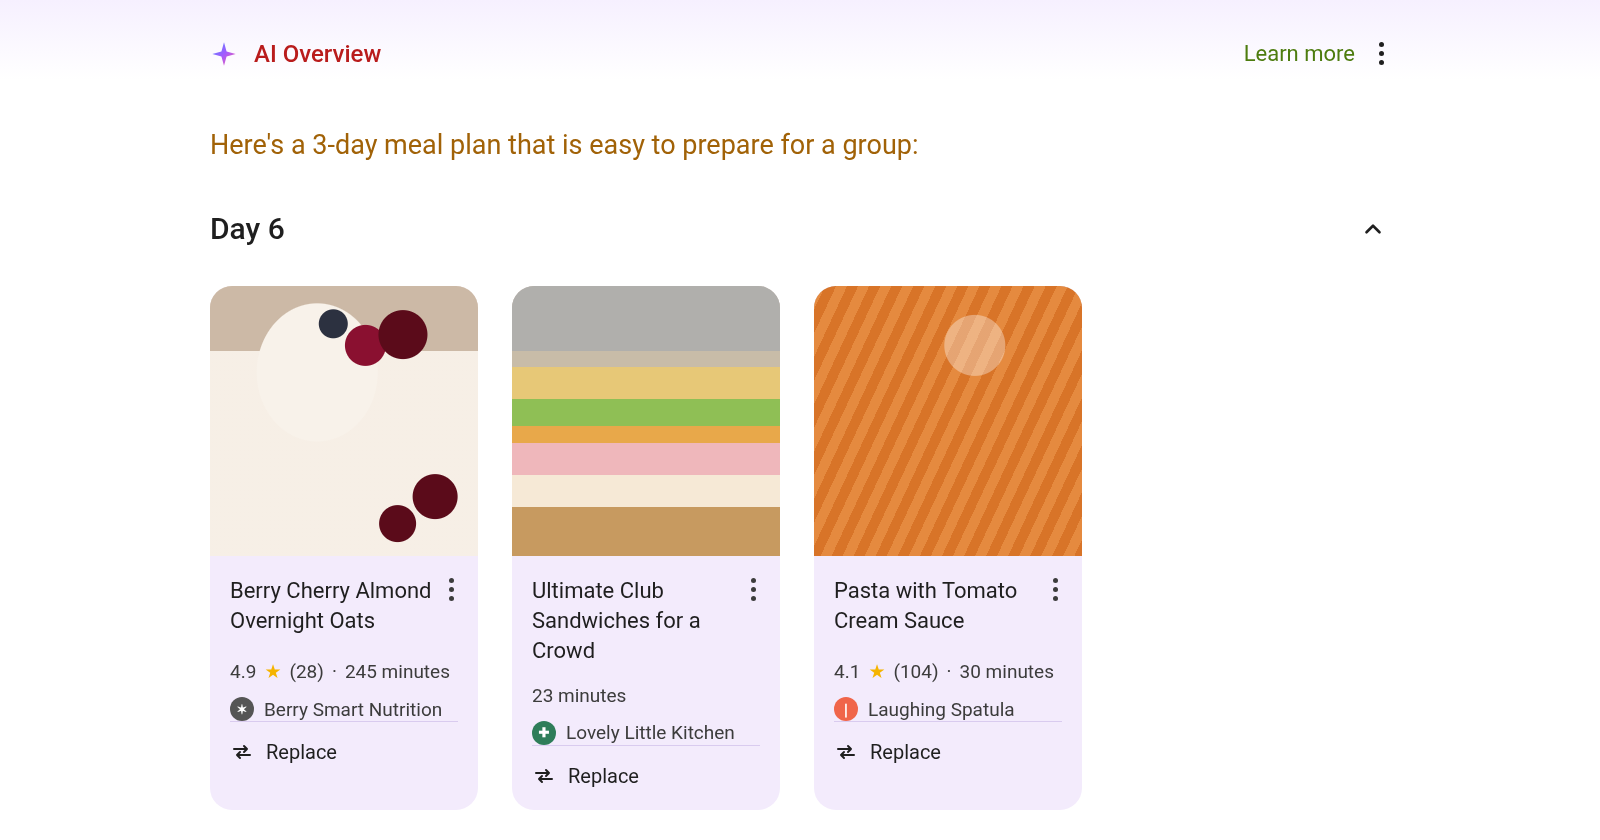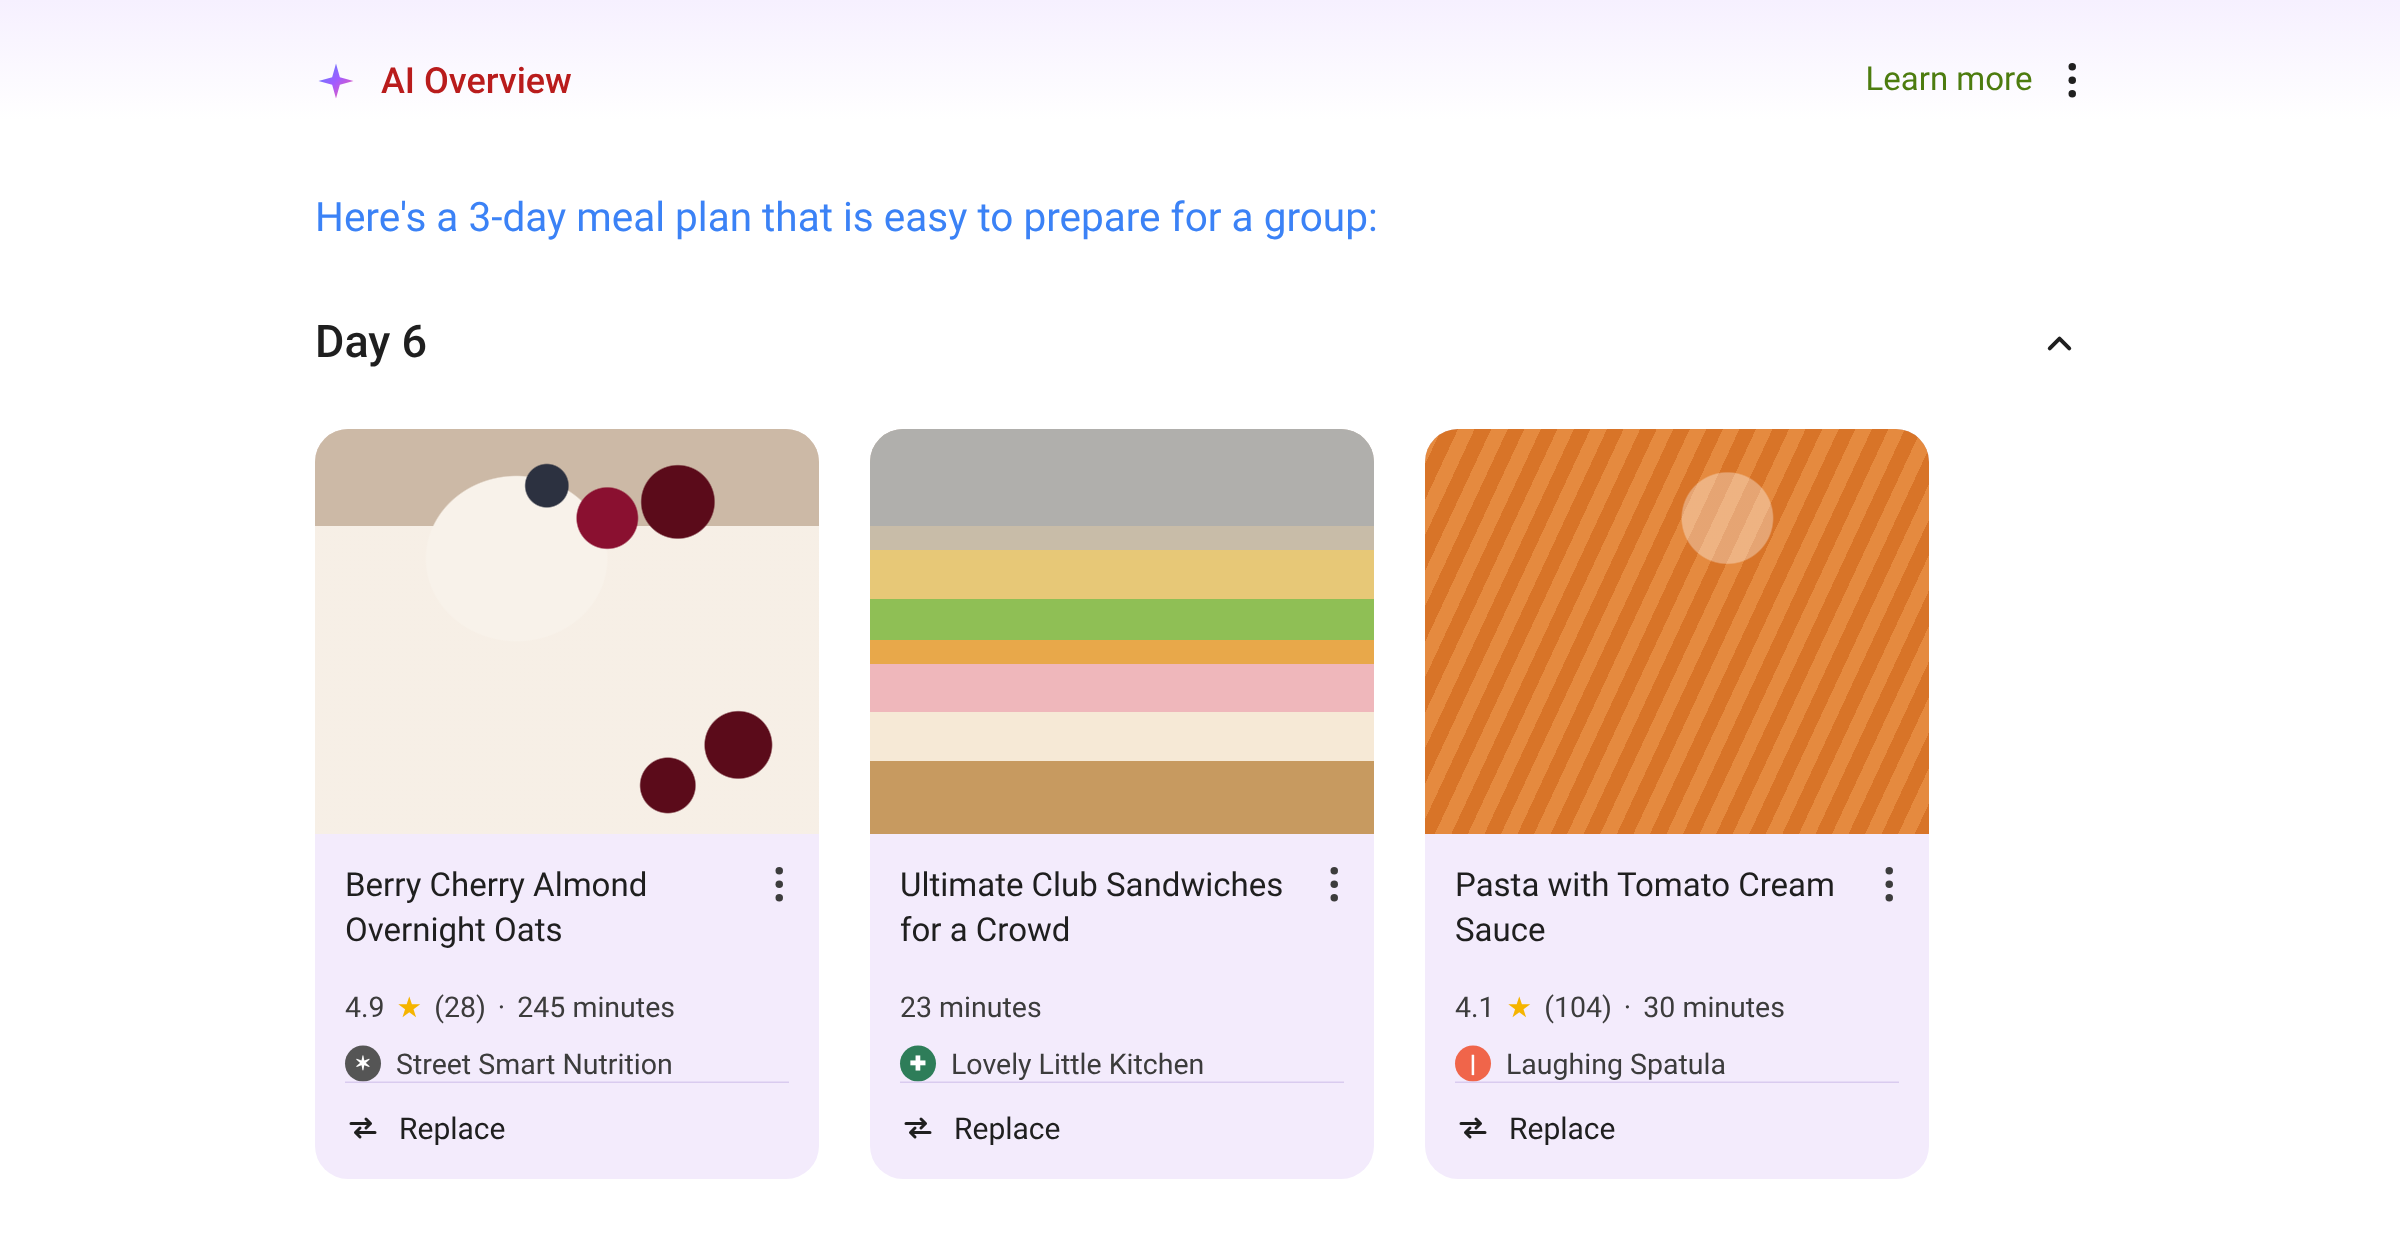--- a/index.html
+++ b/index.html
@@ -46,21 +46,21 @@
     flex-direction:column;
     gap:4px;
     padding:6px;
     cursor:pointer;
   }
   .more-dots span {
     width:5px; height:5px; background:#1f1f1f; border-radius:50%;
   }
   .intro-text {
     font-size: 27px;
-    color: #3b82f6;
+    color: #a16207;
     margin-bottom: 48px;
     line-height:1.35;
   }
   .day-row {
     display:flex;
     align-items:center;
     justify-content:space-between;
     margin-bottom: 40px;
   }
   .day-label {
@@ -70,21 +70,21 @@
   .chevron-up {
     cursor:pointer;
     padding:4px;
   }
   .chevron-up svg { display:block; }
   .cards {
     display:flex;
     gap: 34px;
   }
   .card {
-    width: 336px;
+    width: 268px;
     background: #f3ebfc;
     border-radius: 22px;
     overflow:hidden;
     display:flex;
     flex-direction:column;
   }
   .card-image {
     height: 270px;
     width:100%;
     background-size:cover;
@@ -249,21 +249,21 @@
         </div>
         <div class="meta-row">
           <span>4.9</span>
           <span class="star-icon">★</span>
           <span>(28)</span>
           <span class="dot-sep">·</span>
           <span>245 minutes</span>
         </div>
         <div class="source-row">
           <span class="favicon fav-1">✶</span>
-          <span>Street Smart Nutrition</span>
+          <span>Berry Smart Nutrition</span>
         </div>
         <div class="card-footer">
           <span class="swap-icon">
             <svg width="24" height="24" viewBox="0 0 24 24">
                 <path fill="none" stroke="#1f1f1f" stroke-width="2" stroke-linecap="round" stroke-linejoin="round" d="M4 9h13M14 6l3 3-3 3M20 15H7M10 18l-3-3 3-3"></path>
               </svg>
           </span>
           <span class="replace-label">Replace</span>
         </div>
       </div>

